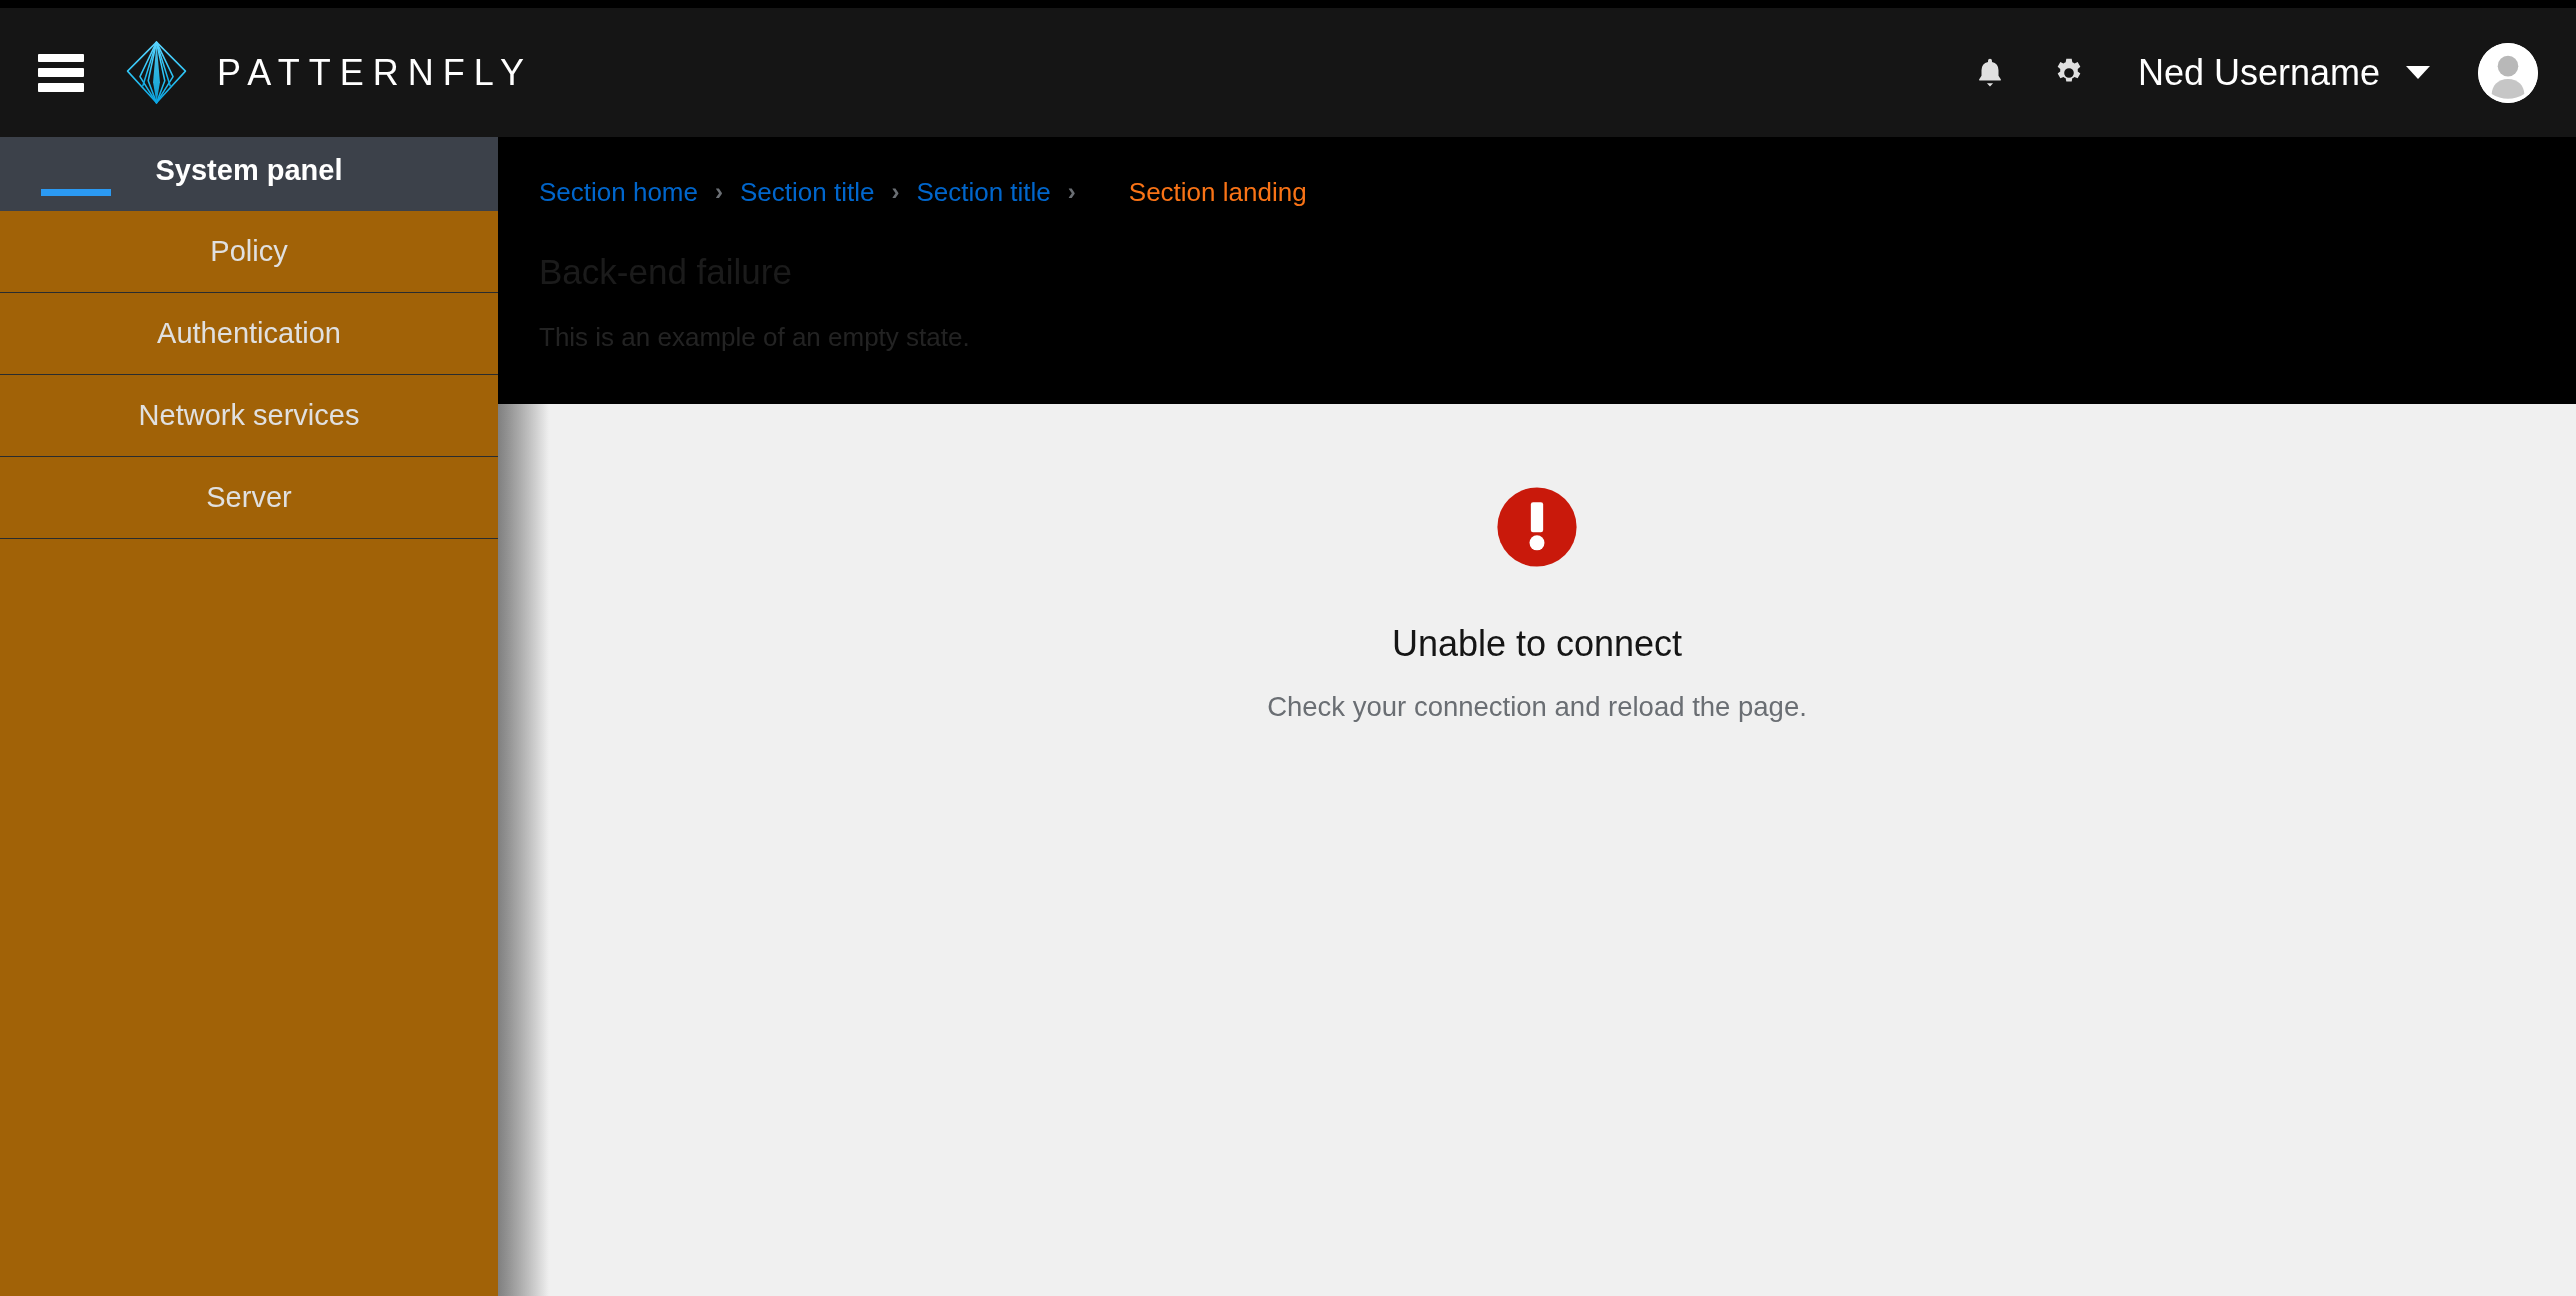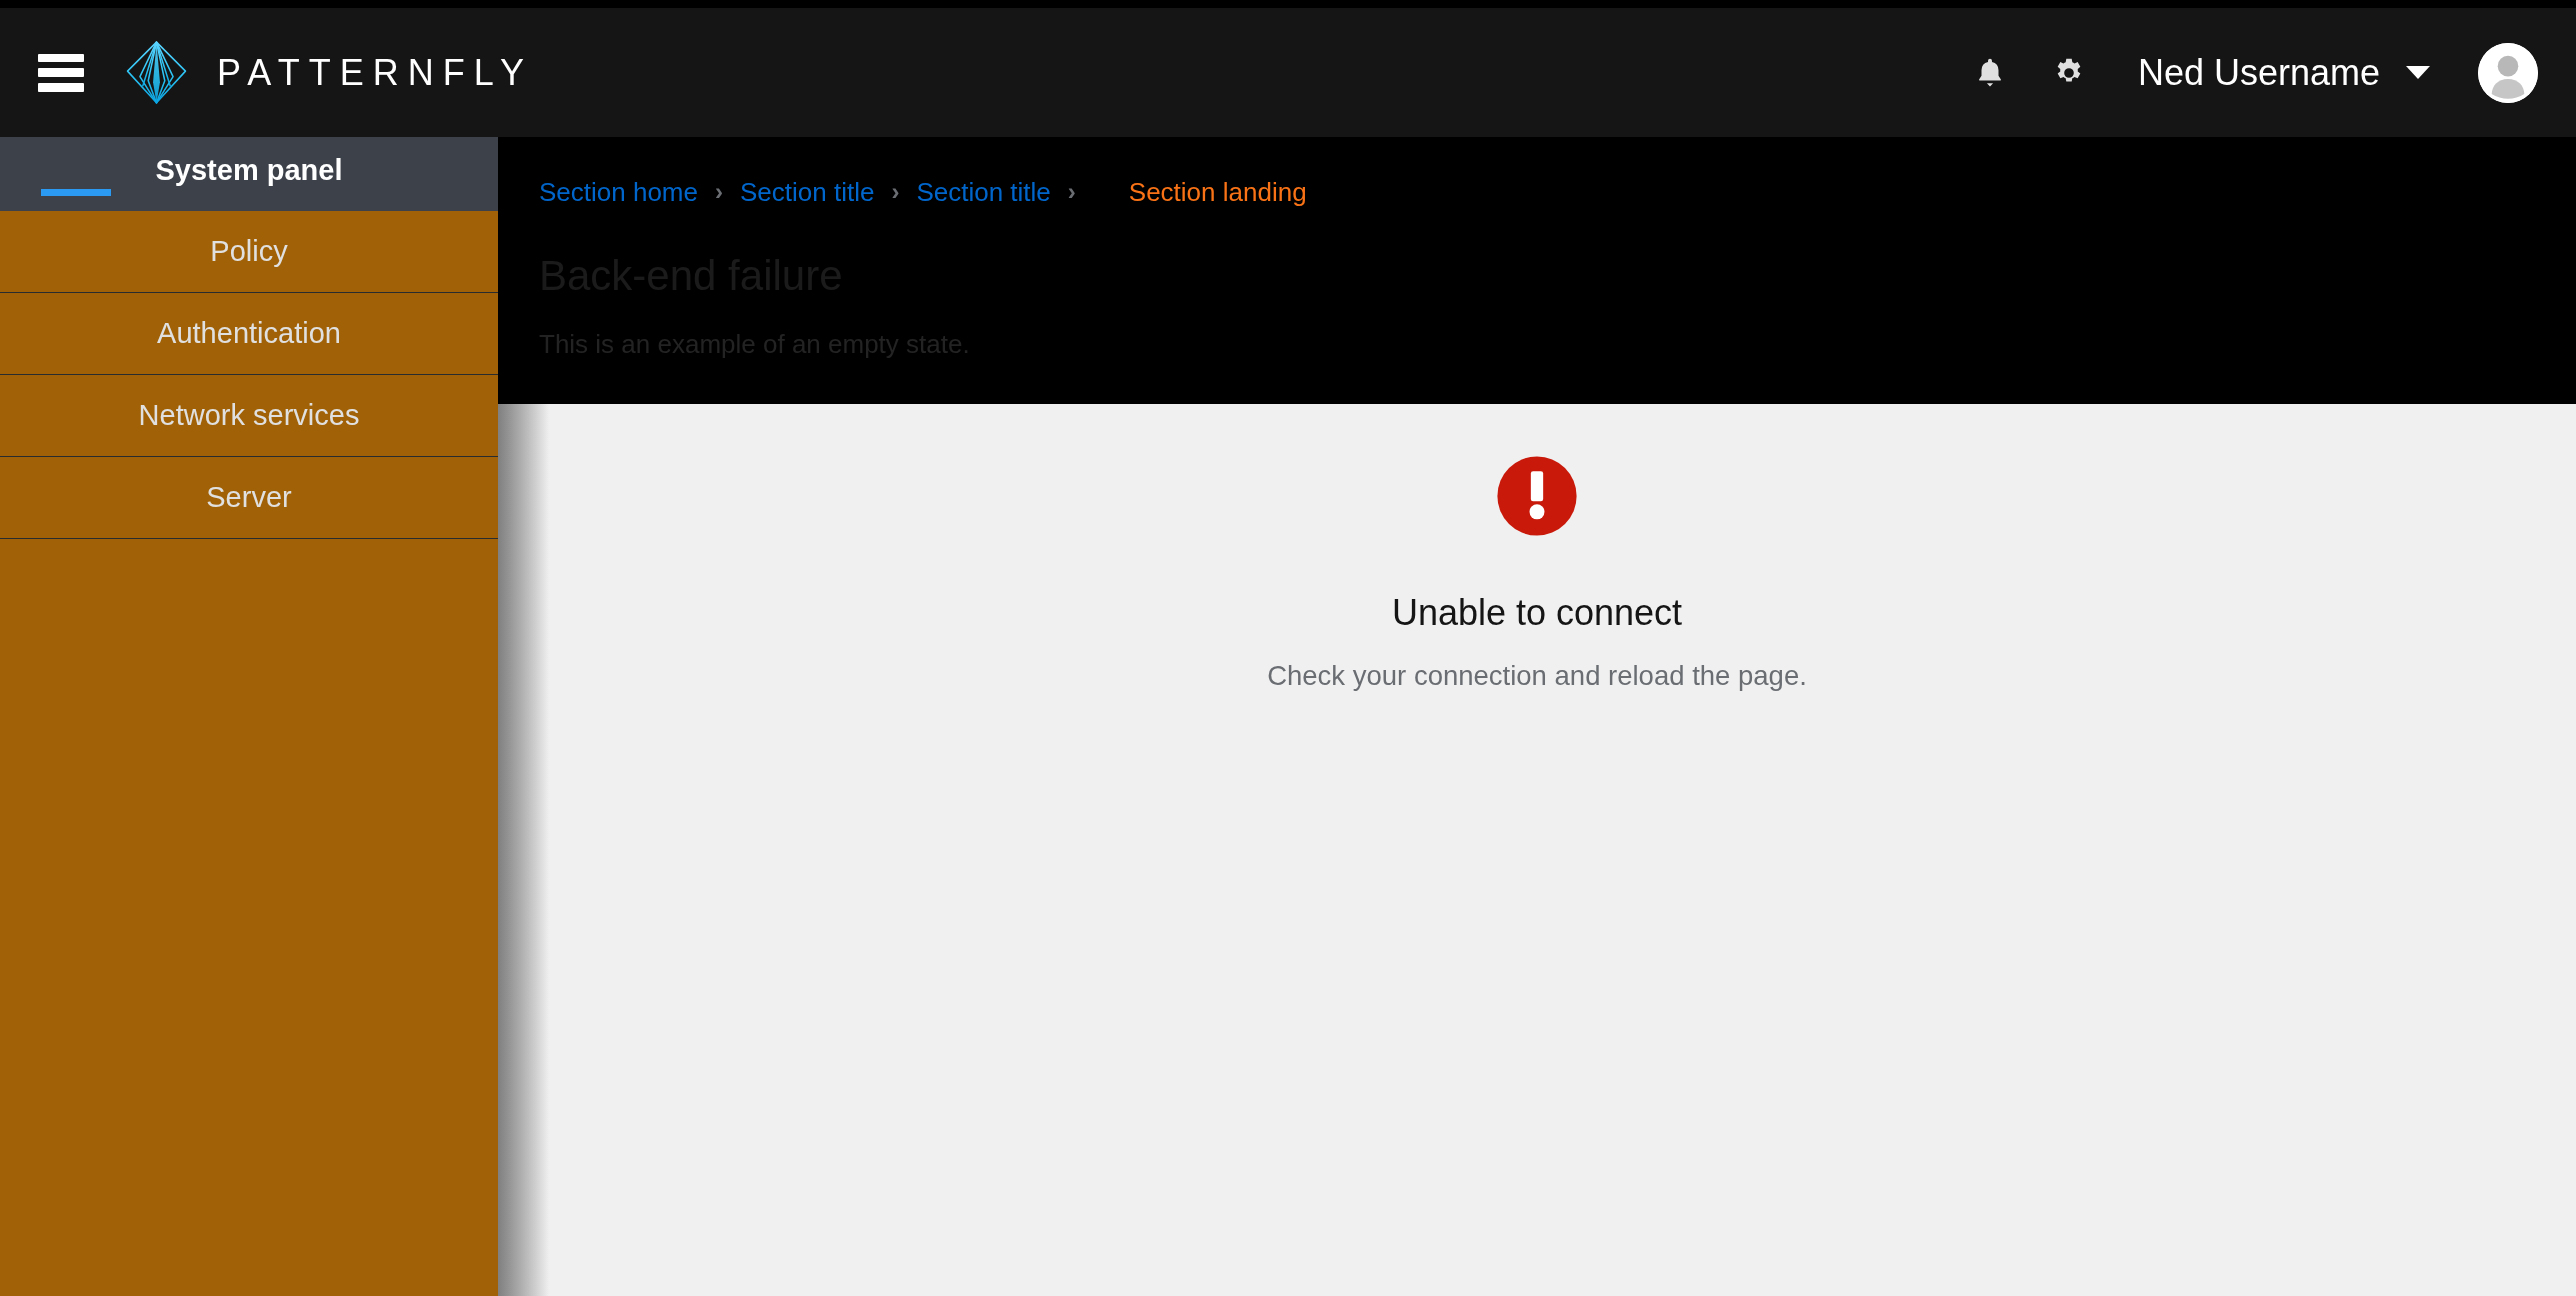--- a/index.html
+++ b/index.html
@@ -94,40 +94,40 @@
   }
   .breadcrumb { display:flex; align-items:center; font-size:26px; gap:0; }
   .crumb { color:#0066cc; cursor:pointer; white-space:nowrap; }
   .crumb.current { color:#f97316; cursor:default;margin-left:36px; }
   .crumb-sep {
     color:#6a6e73; font-size:24px; margin:0 17px; display:inline-block;
     transform:translateY(-0.9px); font-weight:700;
   }
   .page-title {
     margin-top:45px;
-    color:#1b1b1b; font-size:42px; font-weight:400; line-height:1.1;
+    color:#1b1b1b; font-size:35px; font-weight:400; line-height:1.1;
   }
   .page-subtitle {
     margin-top:29px;
     color:#232323; font-size:26px; line-height:1.3;
   }
 
   
   .main {
     position:absolute; top:275px; left:0;
     width:2078px; height:893px;
     background:#f0f0f0;
   }
   .main::before {
     content:""; position:absolute; top:0; left:0; width:50px; height:100%;
     background:linear-gradient(to right, rgba(3,3,3,0.22), rgba(3,3,3,0));
     pointer-events:none; z-index:6;
   }
   .empty-state {
-    padding-top:48px;
+    padding-top:79px;
     display:flex; flex-direction:column; align-items:center;
   }
   .empty-icon { width:88px; height:88px; display:block; }
   .empty-title {
     margin-top:52px;
     font-size:36px; color:#151515; font-weight:400; text-align:center;
   }
   .empty-body {
     margin-top:23px;
     font-size:27.5px; color:#6a6e73; text-align:center; line-height:1.4;

